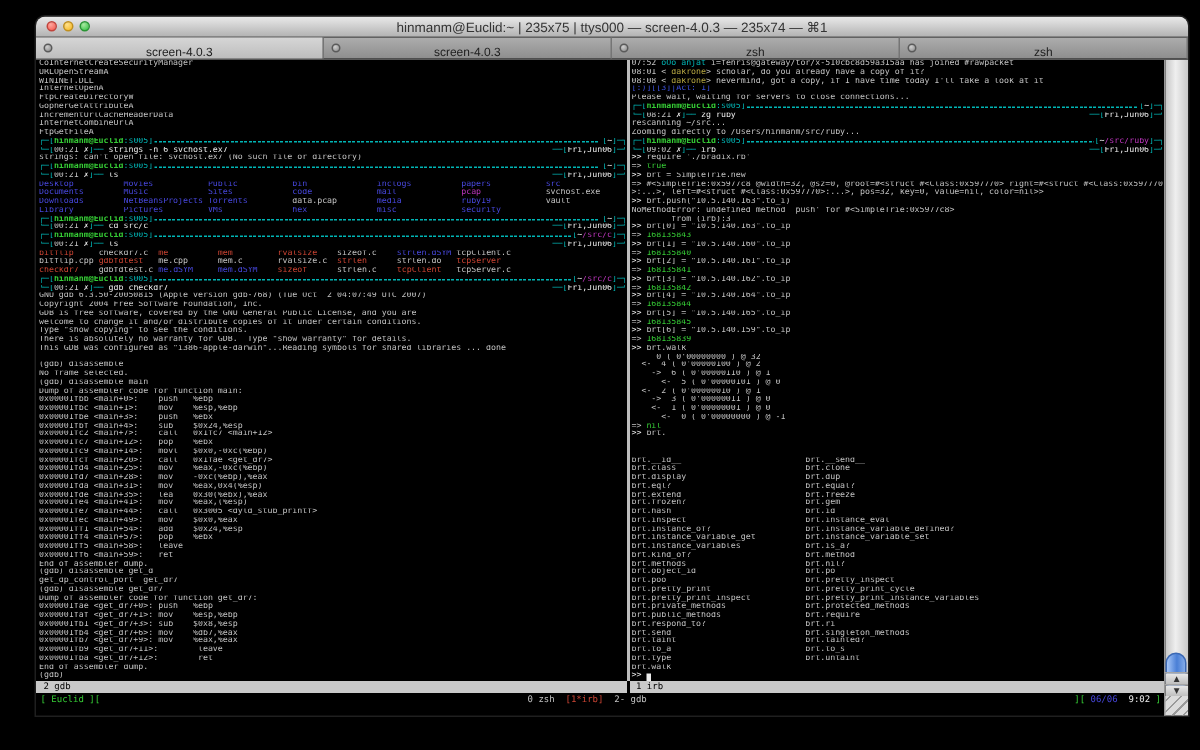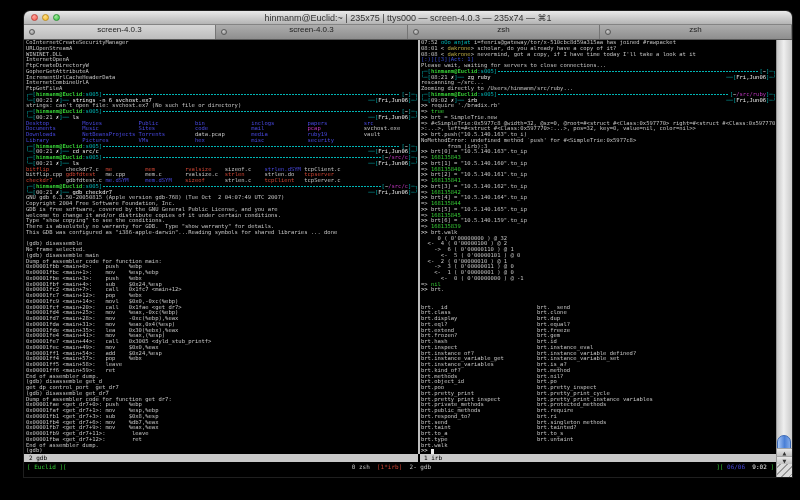--- a/index.html
+++ b/index.html
@@ -11,21 +11,21 @@
   .titlebar{height:14px;background:linear-gradient(#eaeaea,#b4b4b4);border-radius:6px 6px 0 0;
             border-bottom:1px solid #848484;position:relative;display:flex;align-items:center}
   .traffic{position:absolute;left:7px;top:3px;display:flex;gap:4px}
   .tl{width:7px;height:7px;border-radius:50%}
   .tl.red{background:radial-gradient(circle at 35% 30%,#ffa79e,#f6584c);border:1px solid #c0443c}
   .tl.yel{background:radial-gradient(circle at 35% 30%,#ffe08a,#f5b720);border:1px solid #c08f1e}
   .tl.grn{background:radial-gradient(circle at 35% 30%,#a8e8a0,#2fc140);border:1px solid #2a9434}
   .title{flex:1;text-align:center;font:9px "Liberation Sans",sans-serif;color:#333;white-space:nowrap;overflow:hidden}
   
   .tabbar{height:15px;display:flex;background:linear-gradient(#adadad,#8e8e8e);border-bottom:1px solid #585858}
-  .tab{flex:1;position:relative;border-right:1px solid #757575;display:flex;align-items:flex-start;justify-content:center;
+  .tab{flex:1;position:relative;border-right:1px solid #757575;display:flex;align-items:flex-end;justify-content:center;
        font:8px "Liberation Sans",sans-serif;color:#1e1e1e;overflow:hidden}
   .tab.active{background:linear-gradient(#d6d6d6,#bdbdbd)}
   .tab .circ{position:absolute;left:5px;top:4px;width:6px;height:6px;border:1px solid #5a5a5a;border-radius:50%;
              background:radial-gradient(circle at 35% 30%,#cfcfcf,#8a8a8a)}
   
   .pane{position:absolute;top:29px;height:414px;overflow:hidden;
         font-family:"DejaVu Sans Mono",monospace;font-size:5.5px;letter-spacing:0;color:var(--c-d)}
   .pane.left{left:2px;width:392px}
   .pane.right{left:397px;width:355px}
   .divider{position:absolute;left:394px;top:29px;width:2px;height:414px;background:#bdbdbd}

